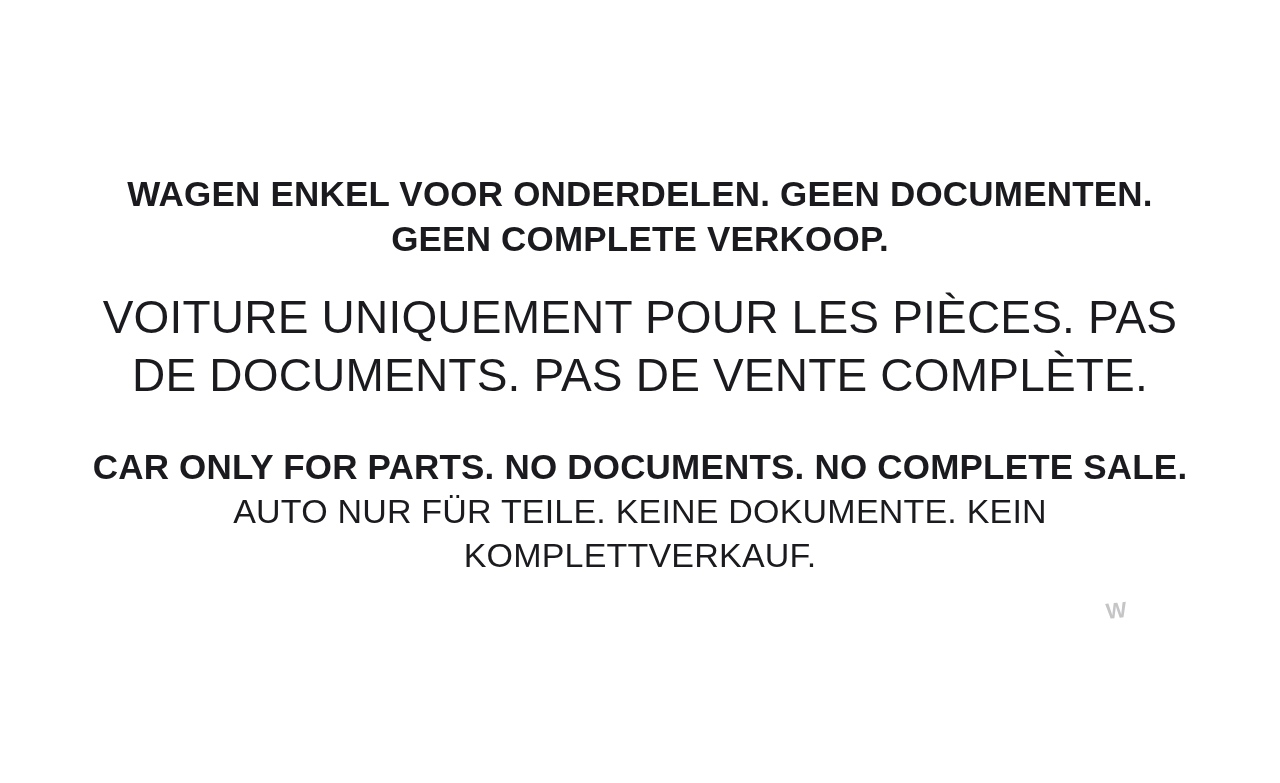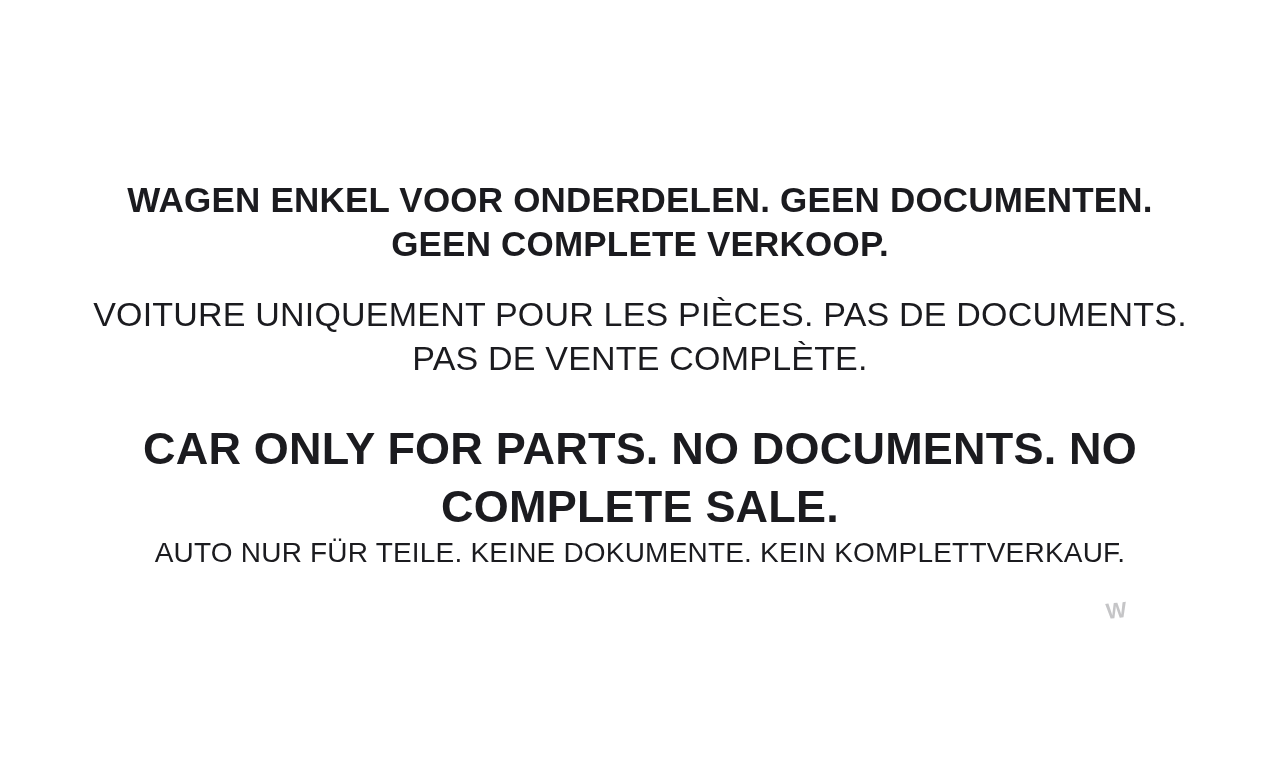--- a/index.html
+++ b/index.html
@@ -41,23 +41,23 @@
     letter-spacing: 0.2px;
     margin: 0;
   }
   .notice-line.bold {
     font-weight: 700;
   }
   .notice-line.regular {
     font-weight: 400;
   }
   .l-nl { font-size: 35px; margin-bottom: 26px; }
-  .l-fr { font-size: 34px; margin-bottom: 40px; }
-  .l-en { font-size: 45px; }
-  .l-de { font-size: 28px; margin-bottom: 34px; }
+  .l-fr { font-size: 46px; margin-bottom: 40px; }
+  .l-en { font-size: 35px; }
+  .l-de { font-size: 34px; margin-bottom: 34px; }
   .l-pl { font-size: 35px; margin-bottom: 0; }
 
   .watermark {
     position: absolute;
     right: 96px;
     top: 598px;
     font-size: 22px;
     font-weight: 700;
     color: rgba(90, 90, 95, 0.35);
     letter-spacing: 1px;

